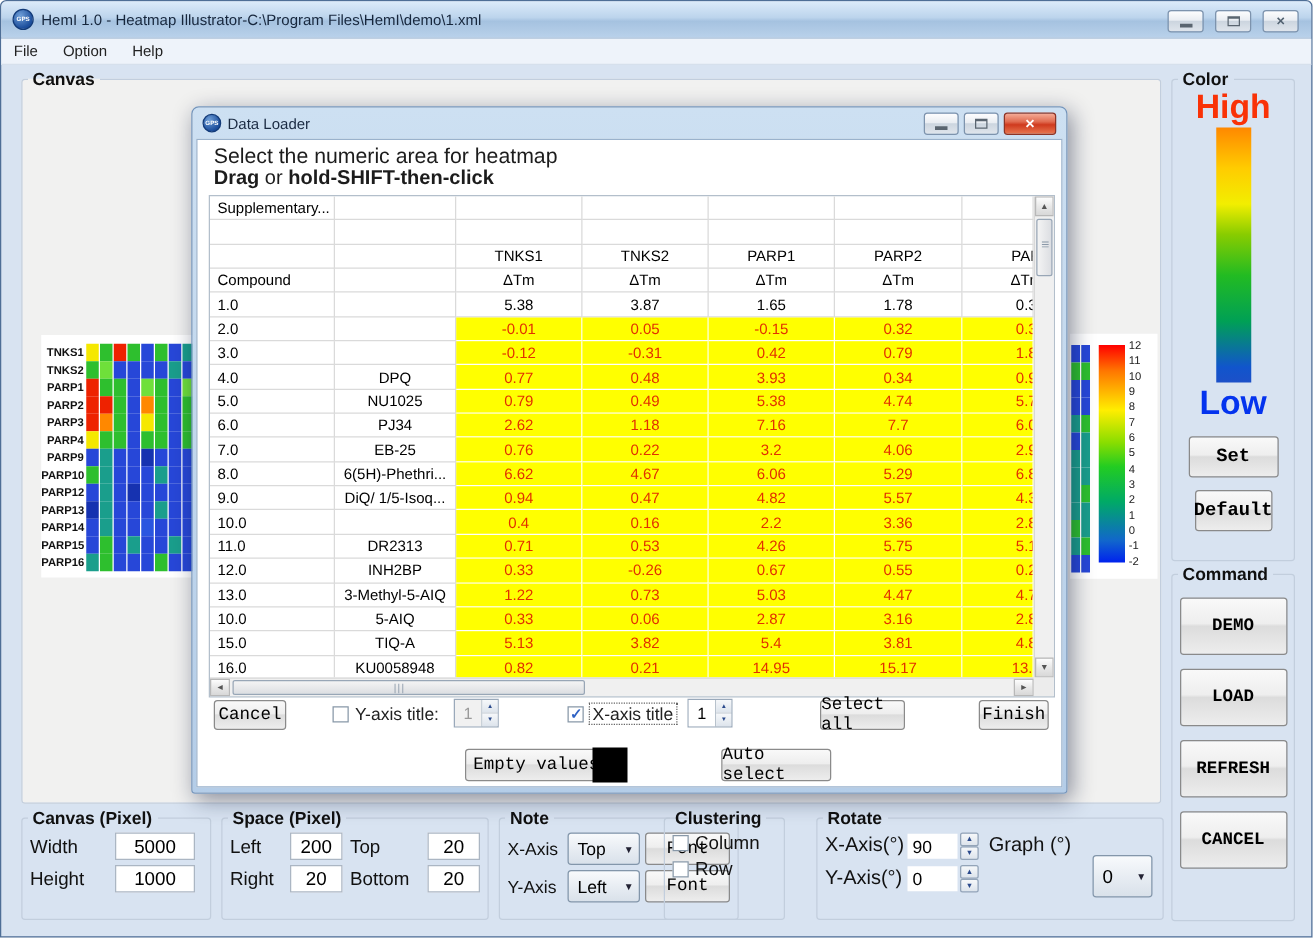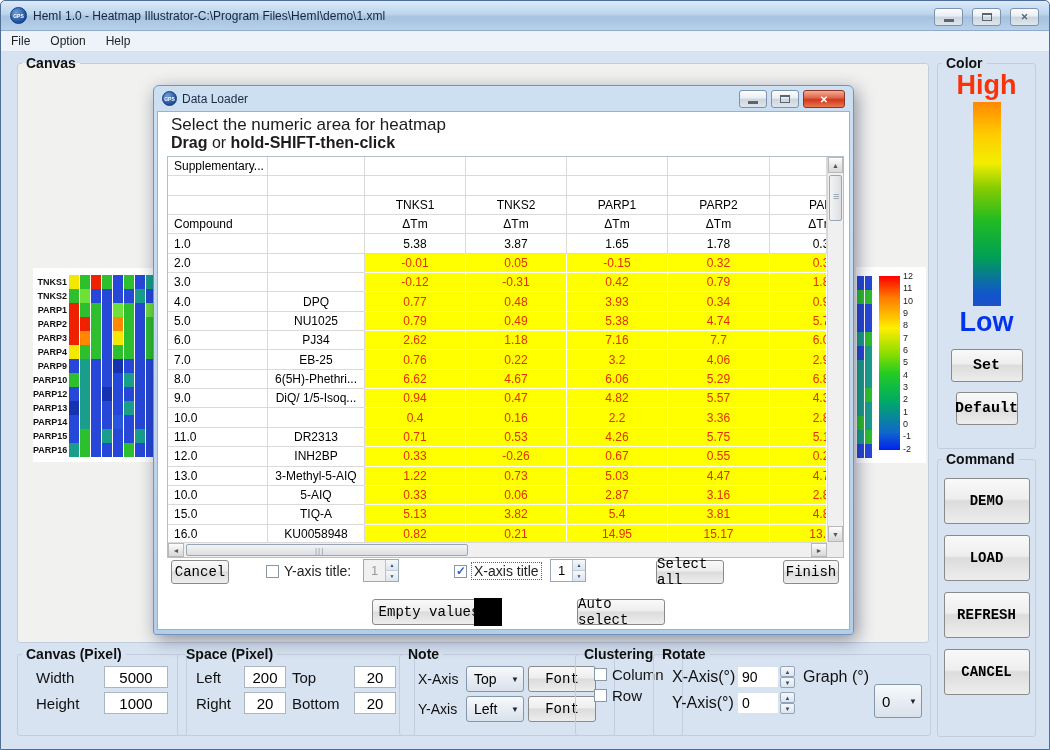--- a/index.html
+++ b/index.html
@@ -69,23 +69,23 @@
   #set-btn { width:72px; height:33px; font-size:15px; font-weight:bold; margin-top:12px; }
   #default-btn { width:62px; height:33px; font-size:15px; font-weight:bold; margin-top:10px; }
   #fs-command { left:936px; top:450px; width:99px; height:286px; }
   .cmd-btn { width:86px; height:46px; font-size:14px; font-weight:bold; margin:11px auto 0; }
 
   
   .bottom-fs { top:645px; height:90px; }
   #fs-canvaspx { left:16px;  width:152px; }
   #fs-space    { left:176px; width:192px; }
   #fs-note     { left:398px; width:166px; }
-  #fs-cluster  { left:574px; width:97px;  }
+  #fs-cluster  { left:530px; width:97px;  }
   #fs-rotate   { left:652px; width:278px; }
-  .frow { display:flex; align-items:center; margin:4px 18px 0; }
+  .frow { display:flex; align-items:center; margin:4px 6px 0; }
   .flabel { font-size:15px; color:#111; }
   .tinput { background:#fff; border:1px solid #abb6c3; height:22px; font-size:15px;
     display:flex; align-items:center; justify-content:center; color:#000; }
   #fs-canvaspx .flabel { width:58px; }
   #fs-canvaspx .tinput { width:64px; margin-left:10px; }
   #fs-space .flabel.a { width:48px; }
   #fs-space .flabel.b { width:62px; margin-left:6px; }
   #fs-space .tinput { width:42px; }
   .dd { border:1px solid #8396aa; border-radius:3px; height:26px;
     background:linear-gradient(#f8fafc,#e8edf3 50%,#d9e1ea);

